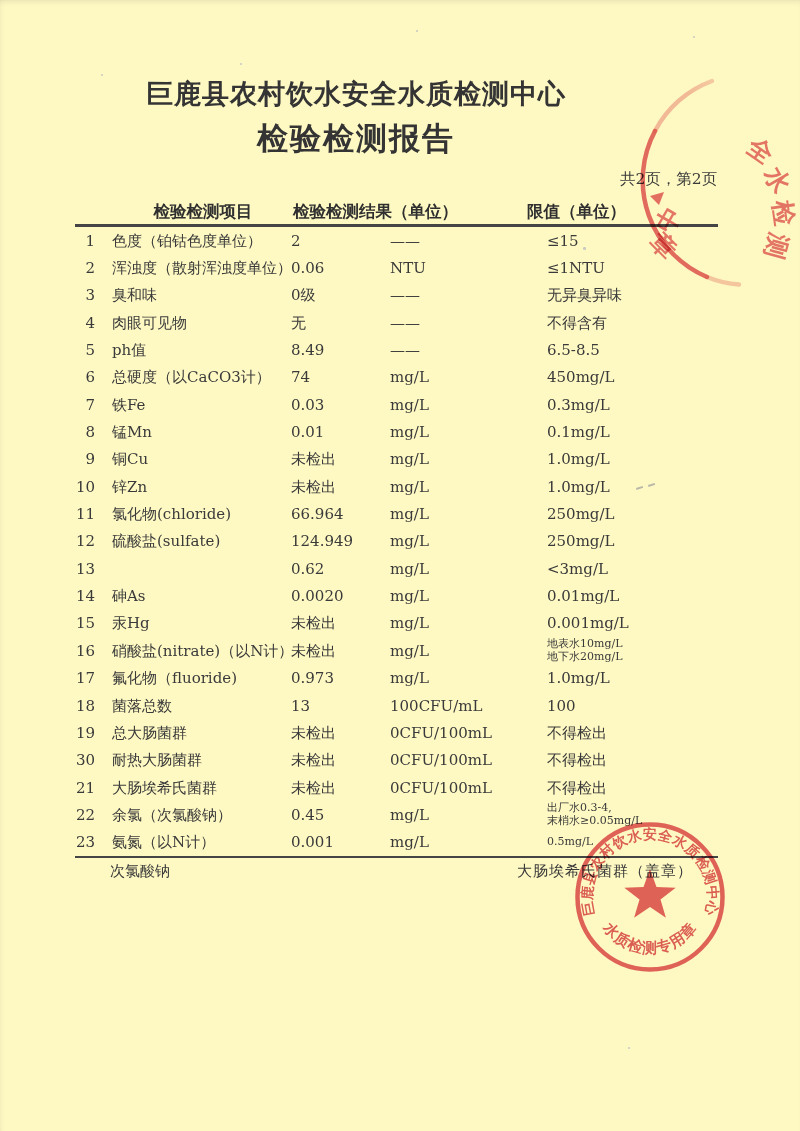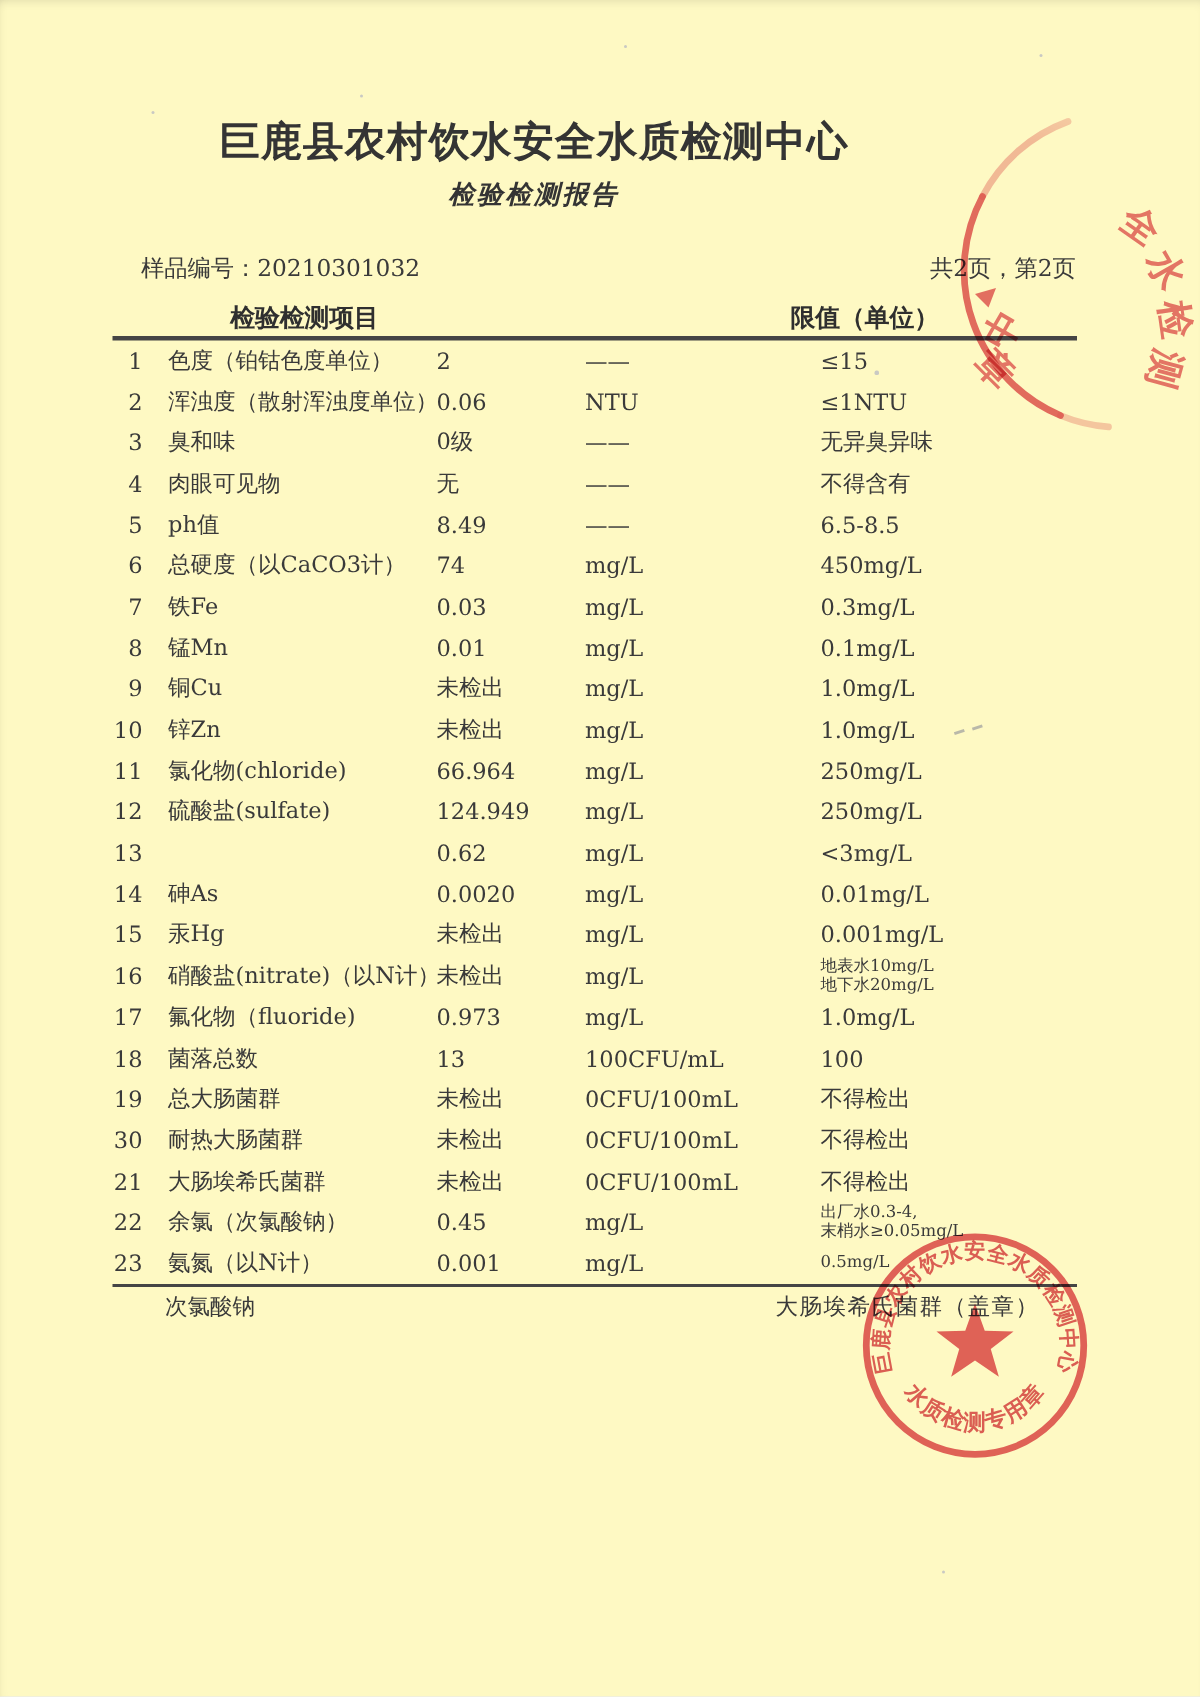--- a/index.html
+++ b/index.html
@@ -9,21 +9,21 @@
     font-family:"DejaVu Serif","Liberation Serif",serif;
     color:#3a3a3a;
     box-shadow:inset 0 5px 7px -5px rgba(0,0,0,.14), inset 5px 0 7px -6px rgba(0,0,0,.08);
   }
   .title{
     position:absolute;left:0;top:76px;width:712px;text-align:center;
     font-size:27px;font-weight:bold;color:#343434;letter-spacing:1px;white-space:nowrap;
   }
   .subtitle{
     position:absolute;left:0;top:118px;width:712px;text-align:center;
-    font-size:17px;font-weight:bold;color:#343434;letter-spacing:2px;font-style:italic;
+    font-size:31px;font-weight:bold;color:#343434;letter-spacing:2px;
   }
   .sample-line{position:absolute;left:94px;top:169px;font-size:15.5px;}
   .page-info{position:absolute;left:620px;top:169px;font-size:15.5px;}
   .thead{position:absolute;top:201px;left:0;width:800px;height:22px;font-size:16.5px;font-weight:bold;color:#2f2f2f;}
   .th{position:absolute;white-space:nowrap;}
   .th.items{left:122px;width:162px;text-align:center;}
   .th.results{left:293px;}
   .th.limits{left:527px;}
   .hline{position:absolute;left:75px;width:643px;background:#454545;height:2.6px;}
   .hline.under-head{top:224px;}
@@ -71,26 +71,26 @@
   <div class="speck" style="left:416px;top:30px;width:2px;height:2px;"></div>
   <div class="speck" style="left:693px;top:36px;width:2px;height:2px;"></div>
   <div class="speck" style="left:583px;top:247px;width:2.5px;height:2.5px;"></div>
   <div class="speck" style="left:628px;top:1047px;width:2px;height:2px;"></div>
   <div class="tick" style="left:636px;top:487px;"></div>
   <div class="tick" style="left:648px;top:484px;"></div>
 
   <div class="title">巨鹿县农村饮水安全水质检测中心</div>
   <div class="subtitle">检验检测报告</div>
 
-  <div class="sample-line"><span>样品编号：</span><span>20210301032</span></div>
 
   <div class="page-info">共2页，第2页</div>
 
   <div class="thead">
     <span class="th items">检验检测项目</span>
+    <span class="th results">检验检测结果（单位）</span>
     <span class="th limits">限值（单位）</span>
   </div>
 
   <div class="hline under-head"></div>
 
   <div class="rows">
   <div class="trow">
     <span class="c num">1</span>
     <span class="c item">色度（铂钴色度单位）</span>
     <span class="c result">2</span>

